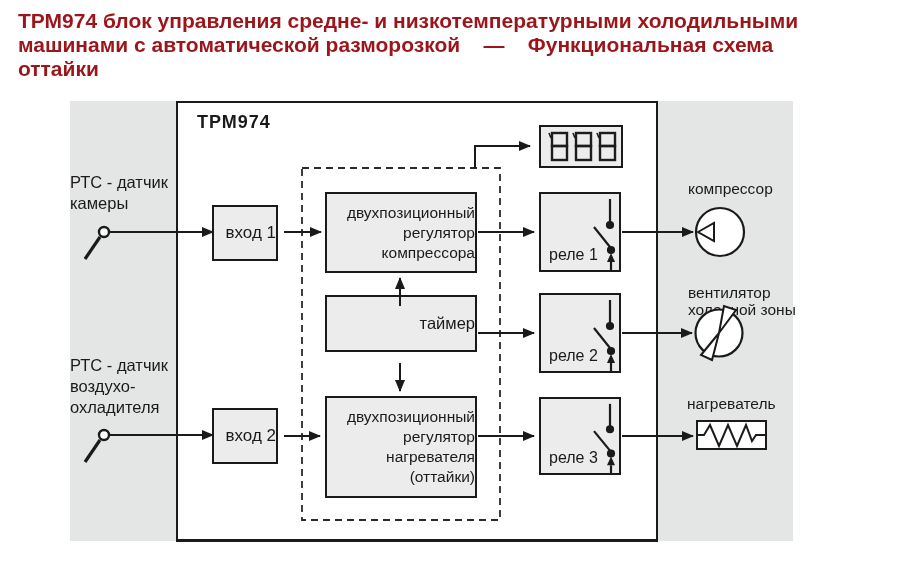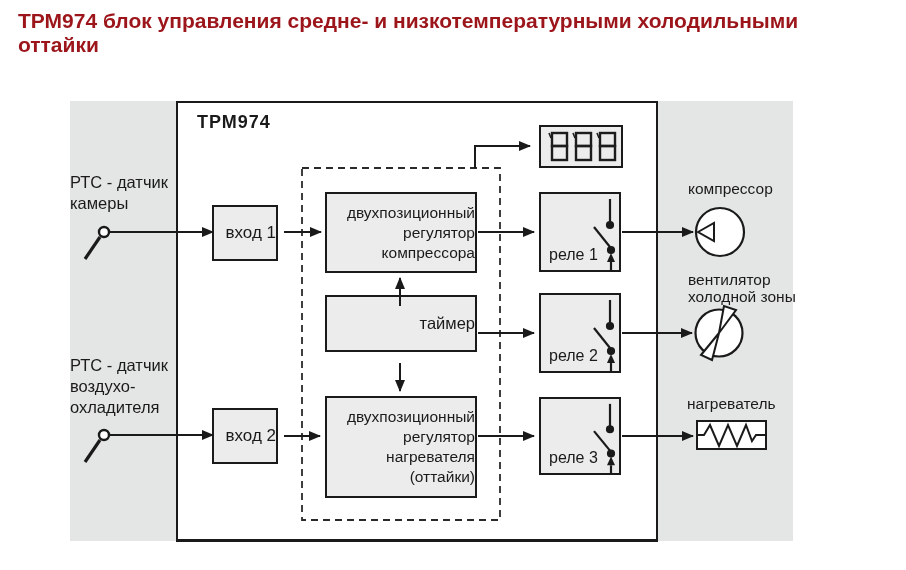--- a/index.html
+++ b/index.html
@@ -35,32 +35,33 @@
   .relay-box{left:539px;width:82px;font-size:16px;}
   .relay1{top:192px;height:80px;} .relay2{top:293px;height:80px;} .relay3{top:397px;height:78px;}
   .relay-box .relay-label{position:absolute;left:8px;bottom:6px;}
   .relay-box svg{position:absolute;left:0;top:0;}
   .display-box{left:539px;top:125px;width:84px;height:43px;}
   .side-label{position:absolute;font-size:16.5px;line-height:21px;}
   .sensor1-label{left:70px;top:172px;}
   .sensor2-label{left:70px;top:355px;}
   .out-label{position:absolute;font-size:15.5px;line-height:17px;}
   .out-compressor{left:688px;top:180px;}
-  .out-fan{left:688px;top:271px;}
+  .out-fan{left:688px;top:284px;}
   .out-heater{left:687px;top:395px;}
   .overlay{position:absolute;left:0;top:0;pointer-events:none;}
   .sr{position:absolute;width:1px;height:1px;overflow:hidden;clip:rect(0 0 0 0);white-space:nowrap;}
 </style>
 </head>
 <body>
 
 <div class="canvas">
 
   <div class="title">
     <div>ТРМ974 блок управления средне- и низкотемпературными холодильными</div>
+    <div>машинами с автоматической разморозкой&nbsp;&nbsp;&nbsp;&nbsp;—&nbsp;&nbsp;&nbsp;&nbsp;Функциональная схема</div>
     <div>оттайки</div>
   </div>
 
   <div class="band left"></div>
   <div class="band right"></div>
 
   <div class="main-box"></div>
   <div class="device-label">ТРМ974</div>
 
   <div class="side-label sensor1-label">

